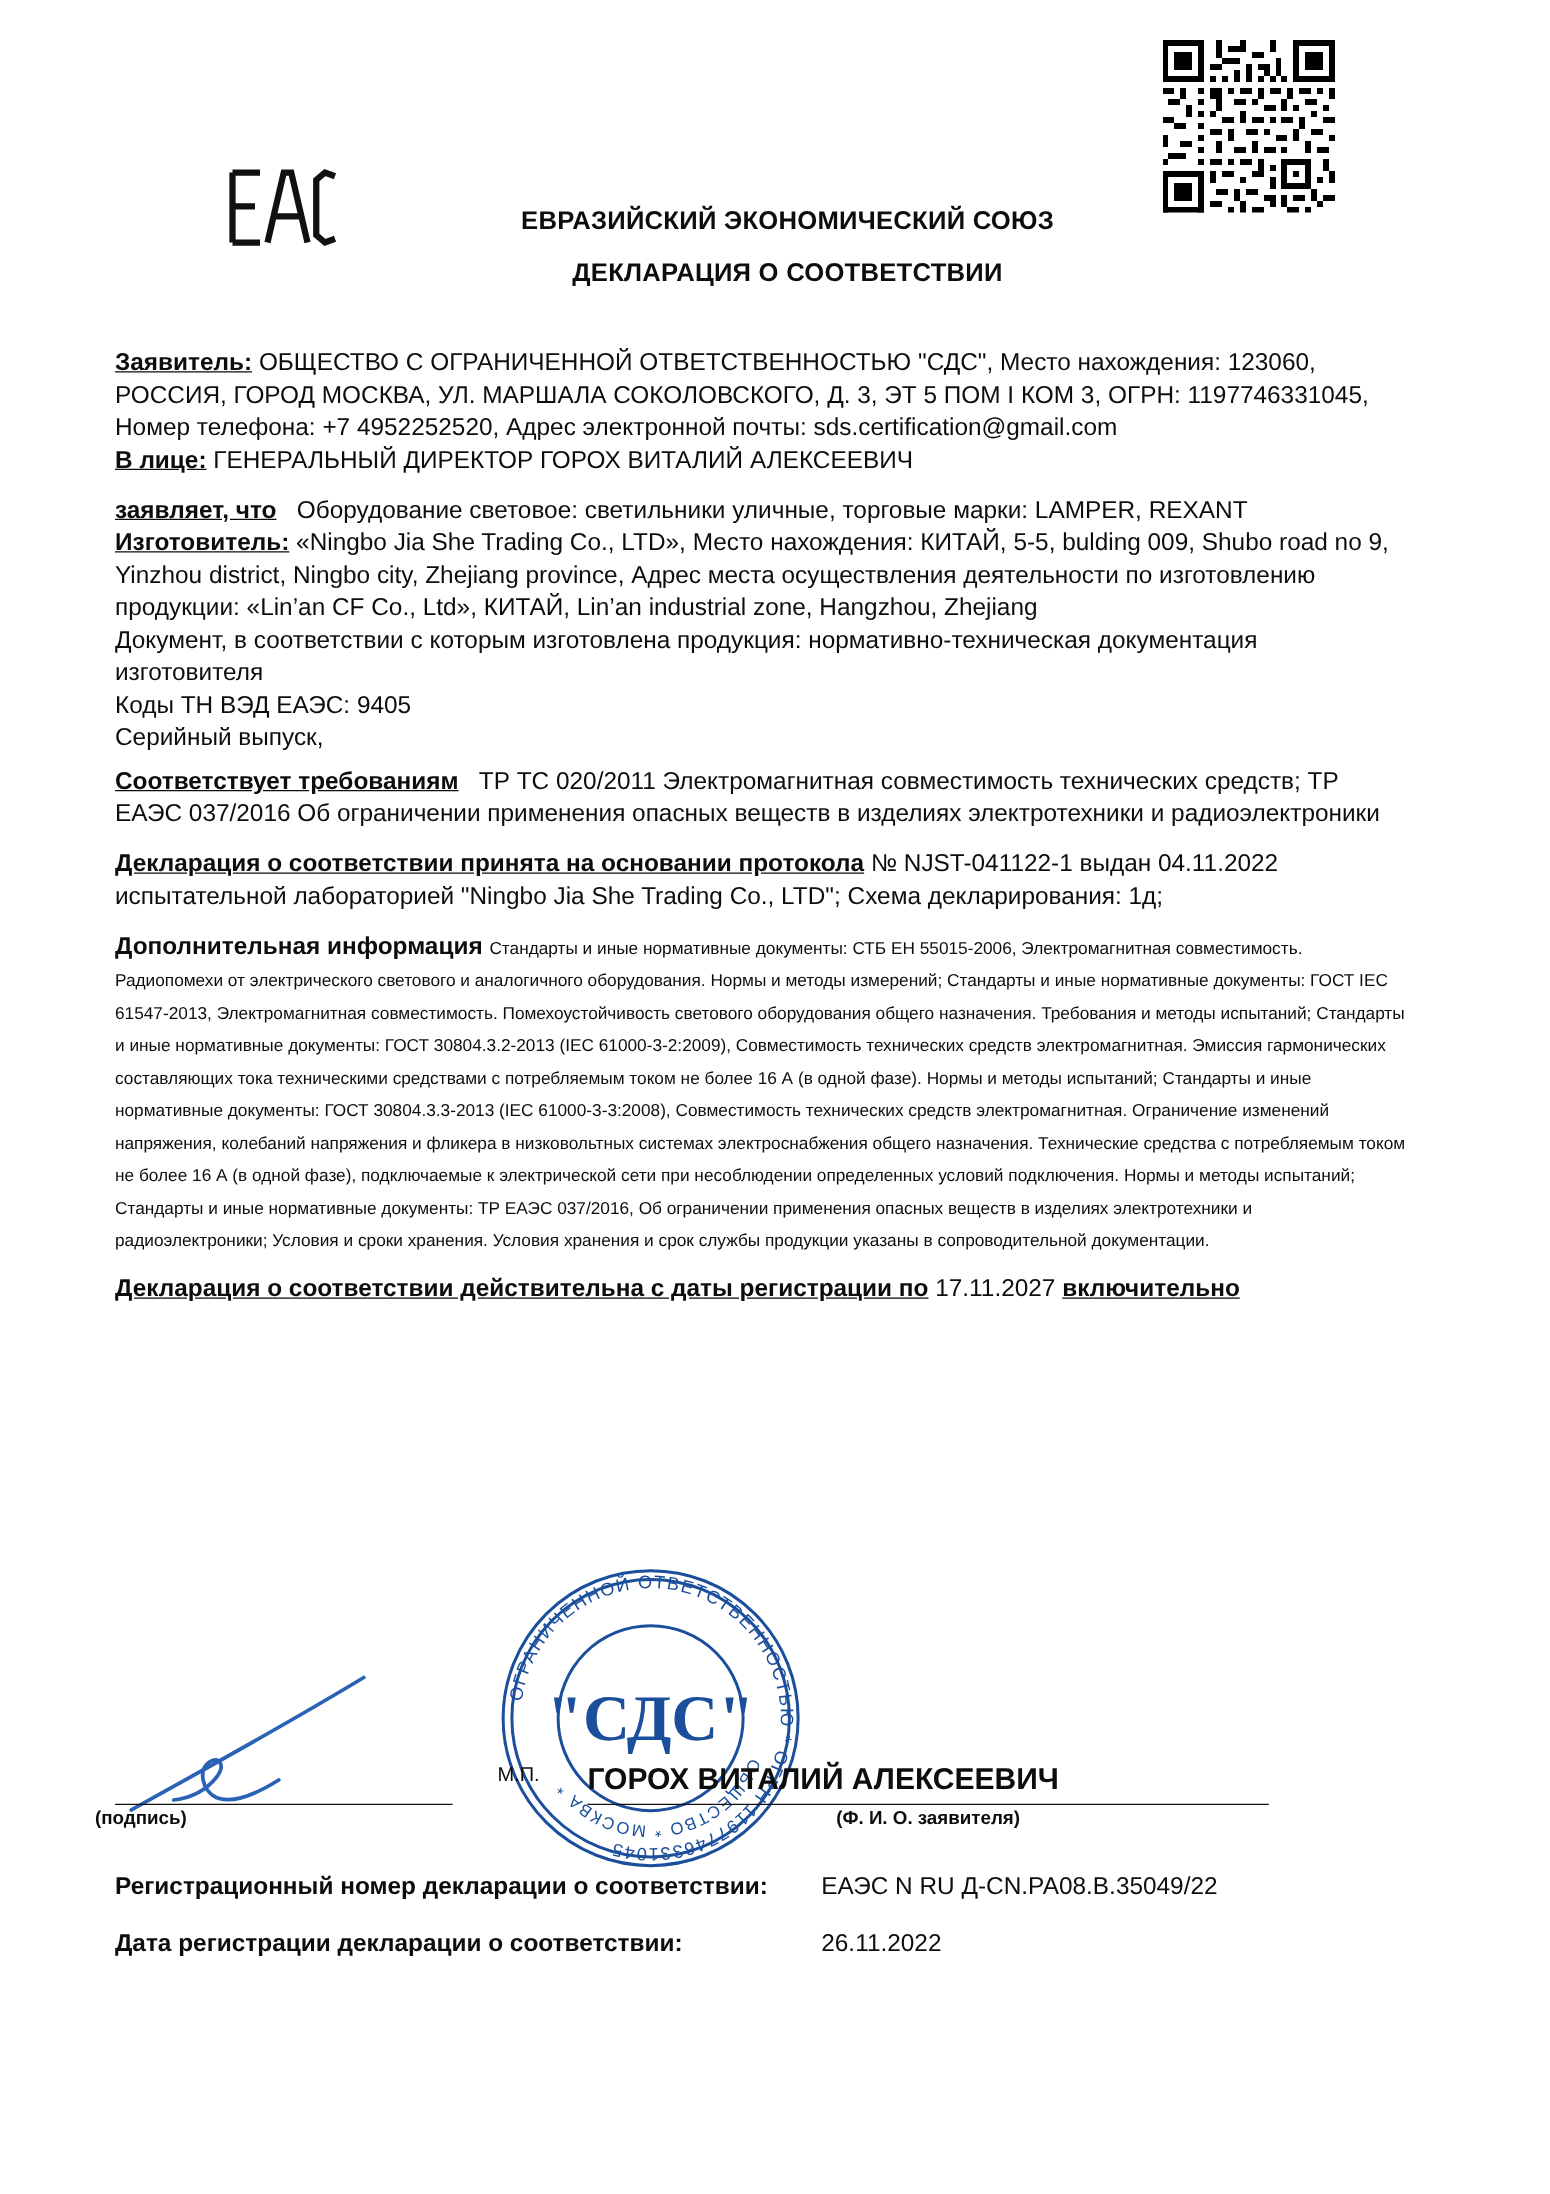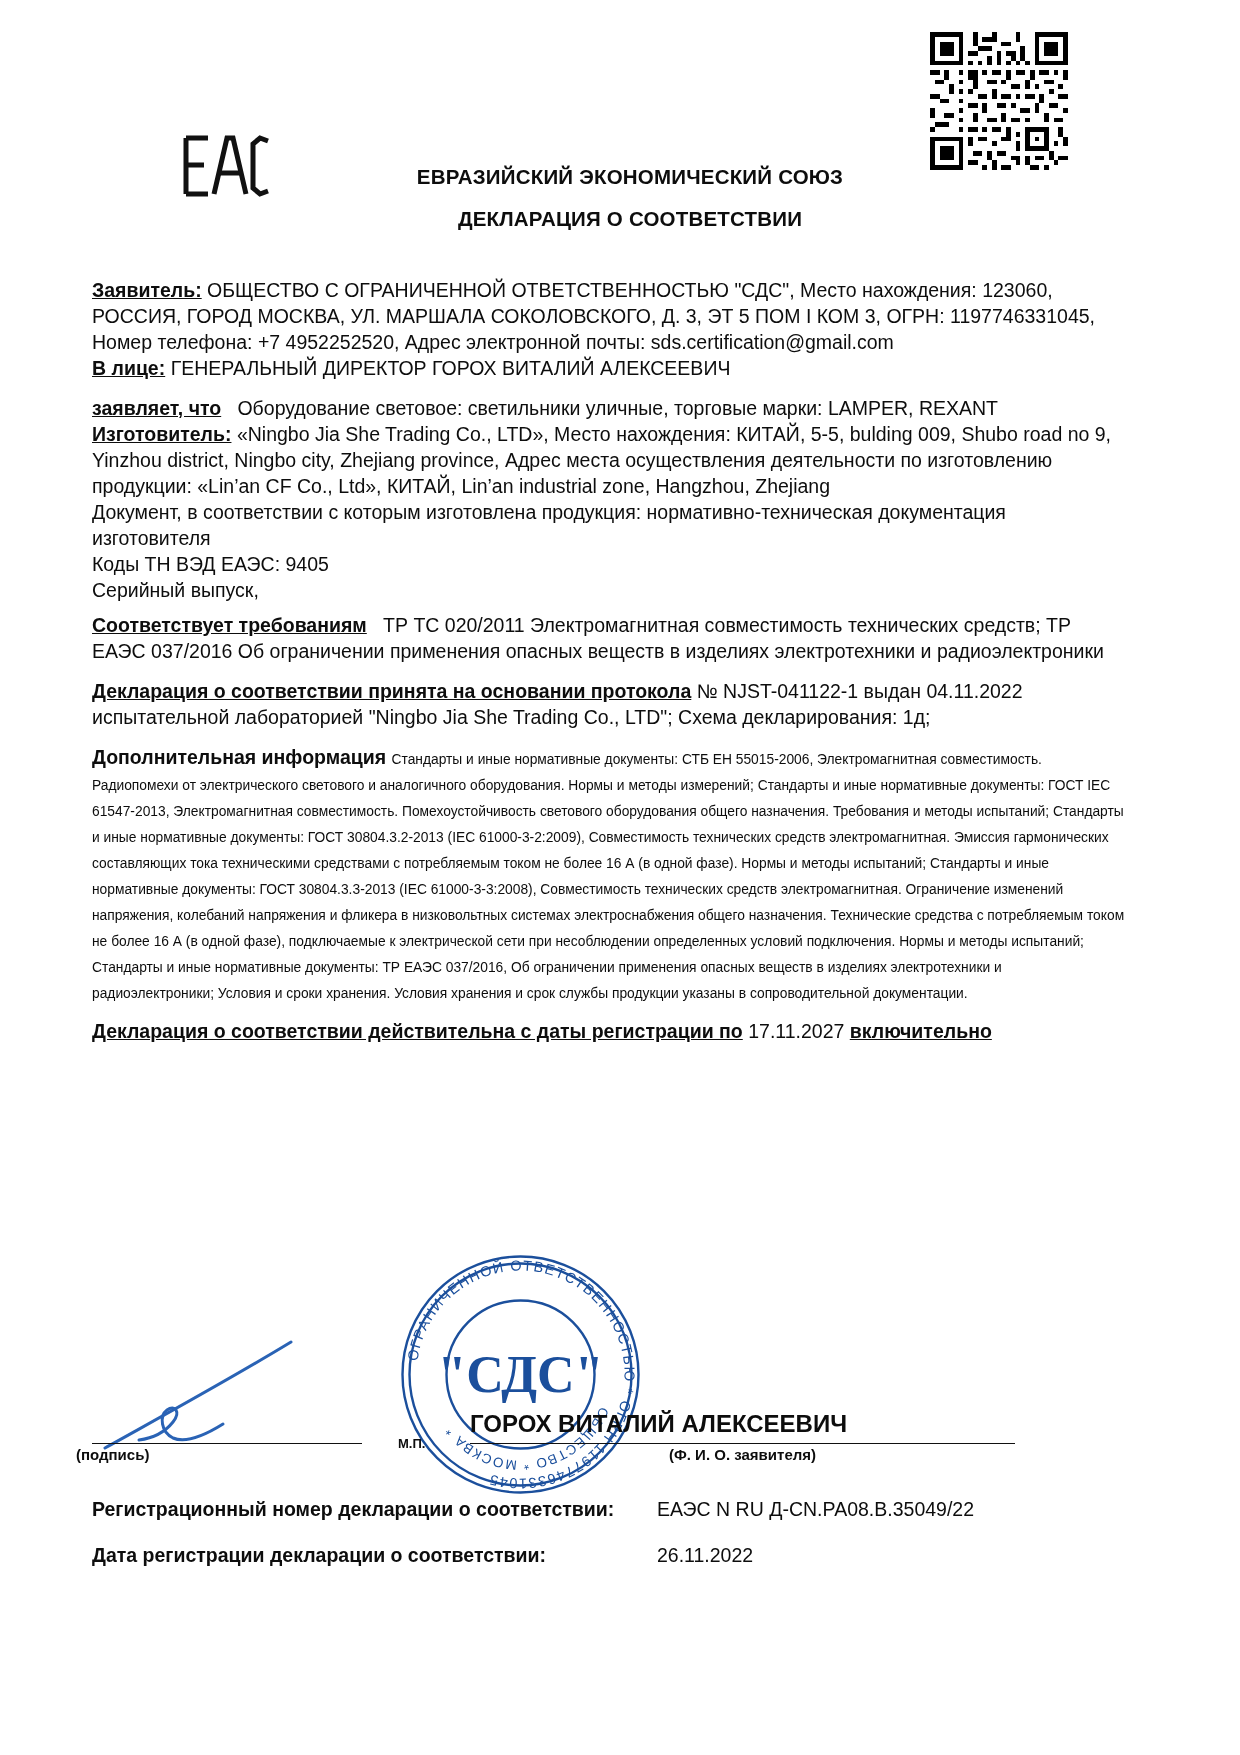--- a/index.html
+++ b/index.html
@@ -110,23 +110,22 @@
     position: absolute;
     left: 470px;
     top: 1410px;
     font-size: 24px;
     font-weight: bold;
   }
   .mp {
     position: absolute;
     left: 398px;
     top: 1412px;
-    font-size: 13px;
-    font-weight: bold;
-    margin-top: 24px;
+    font-size: 16px;
+    font-weight: normal;
   }
   .rule-left {
     position: absolute;
     left: 92px;
     top: 1443px;
     width: 270px;
     border-bottom: 1.6px solid #111;
   }
   .rule-right {
     position: absolute;

